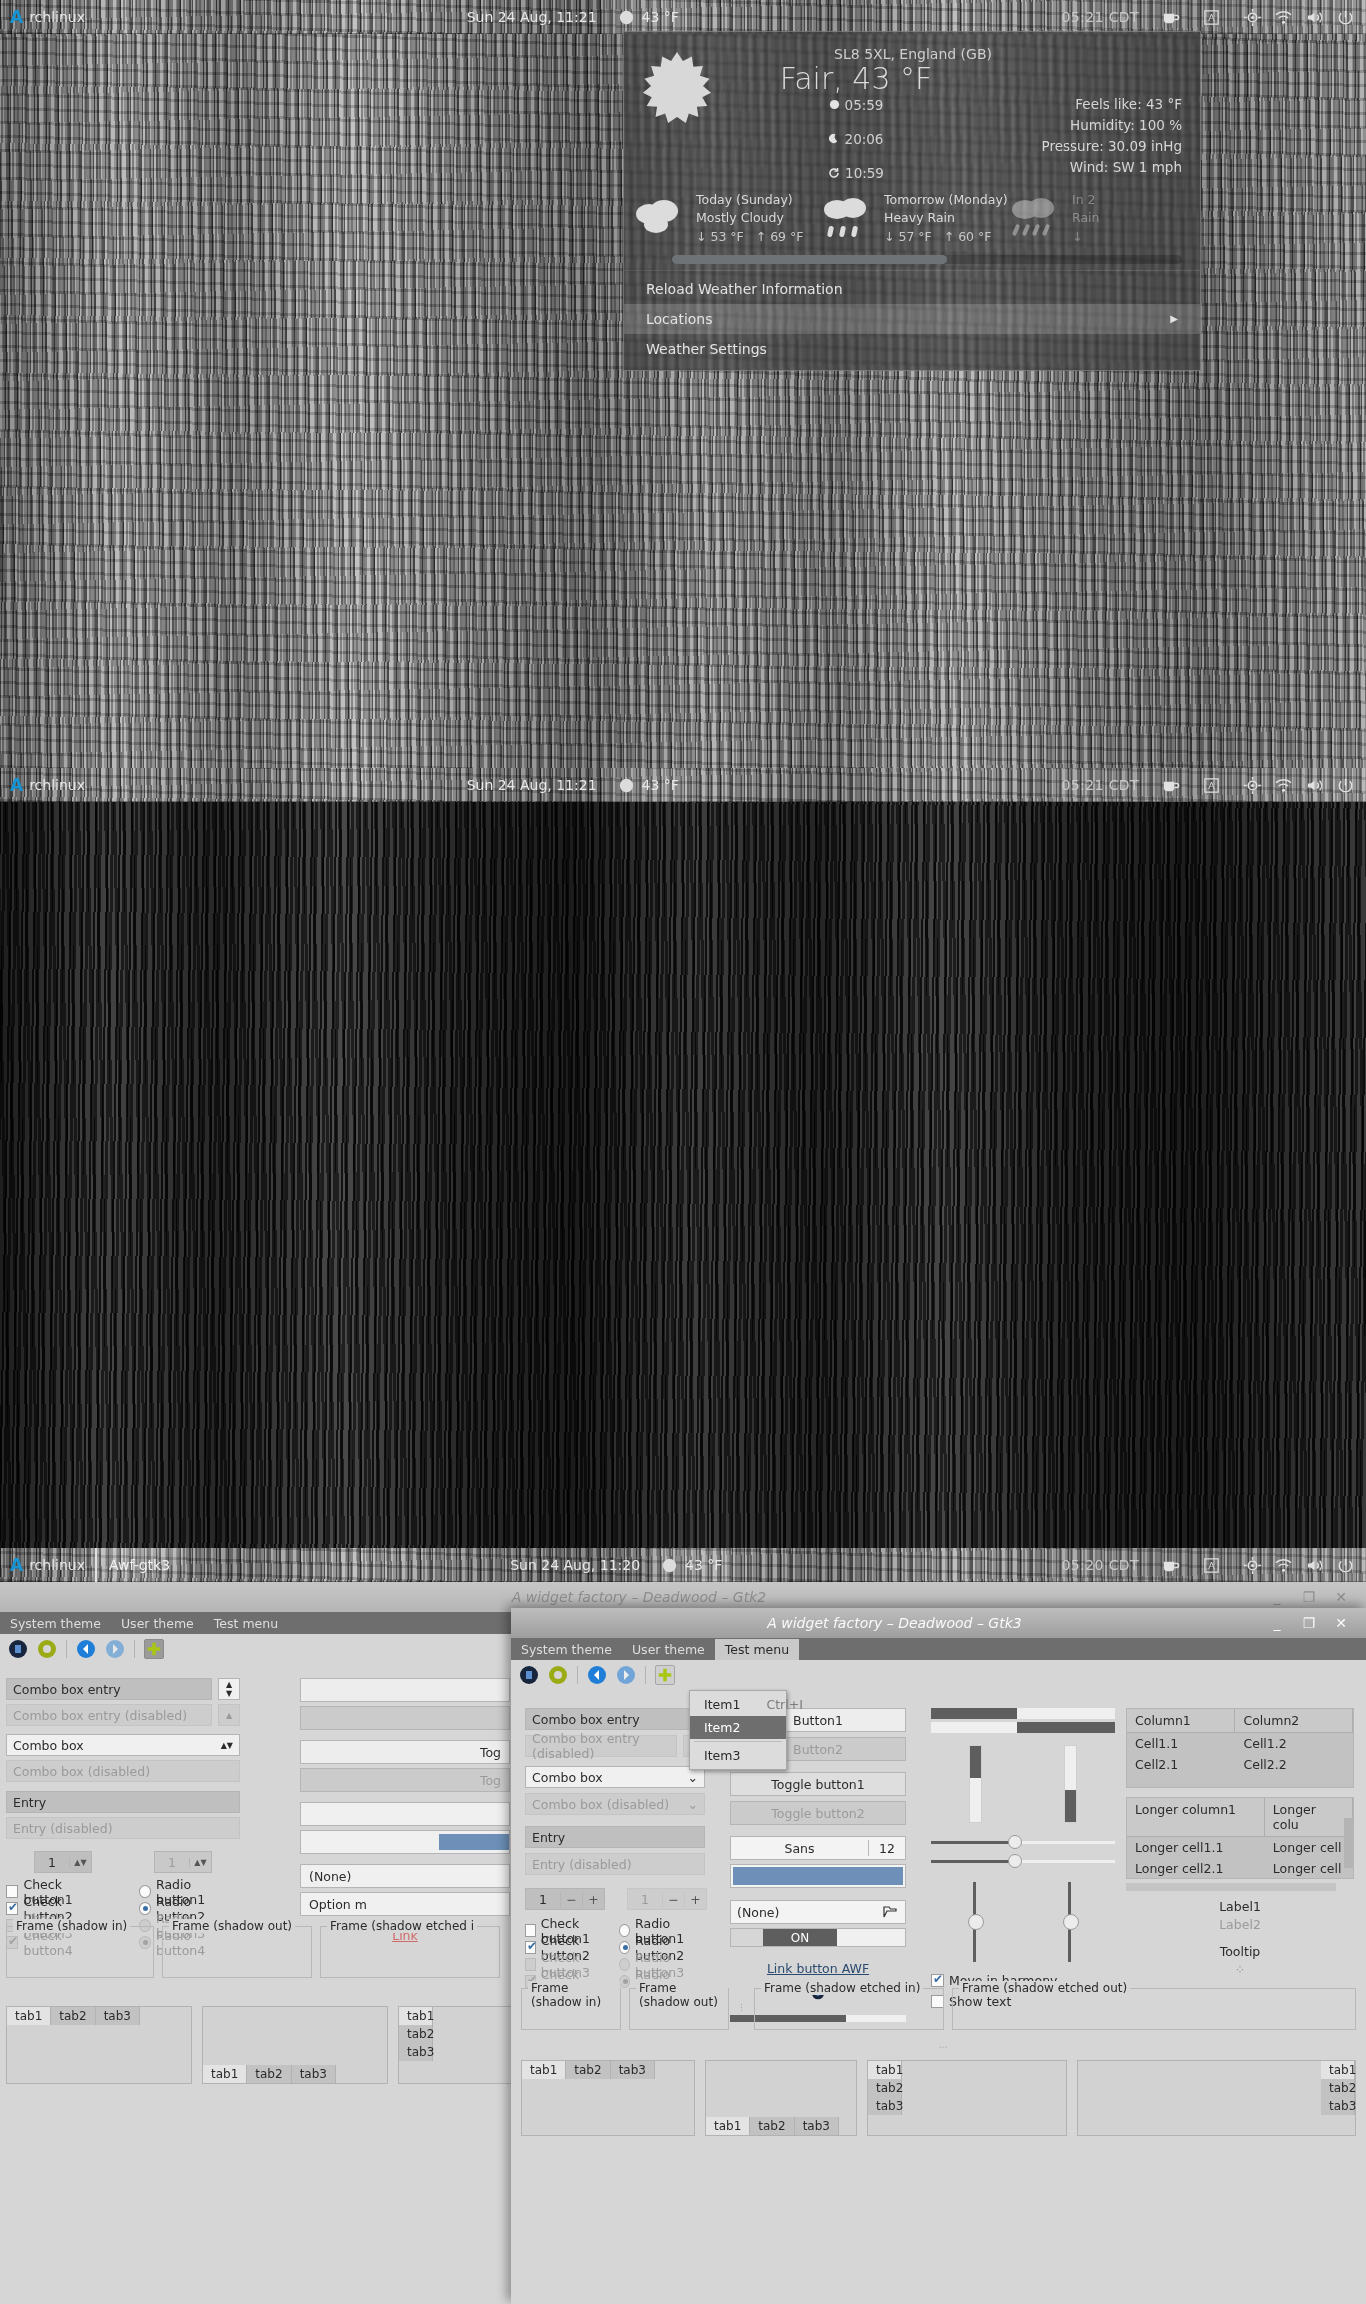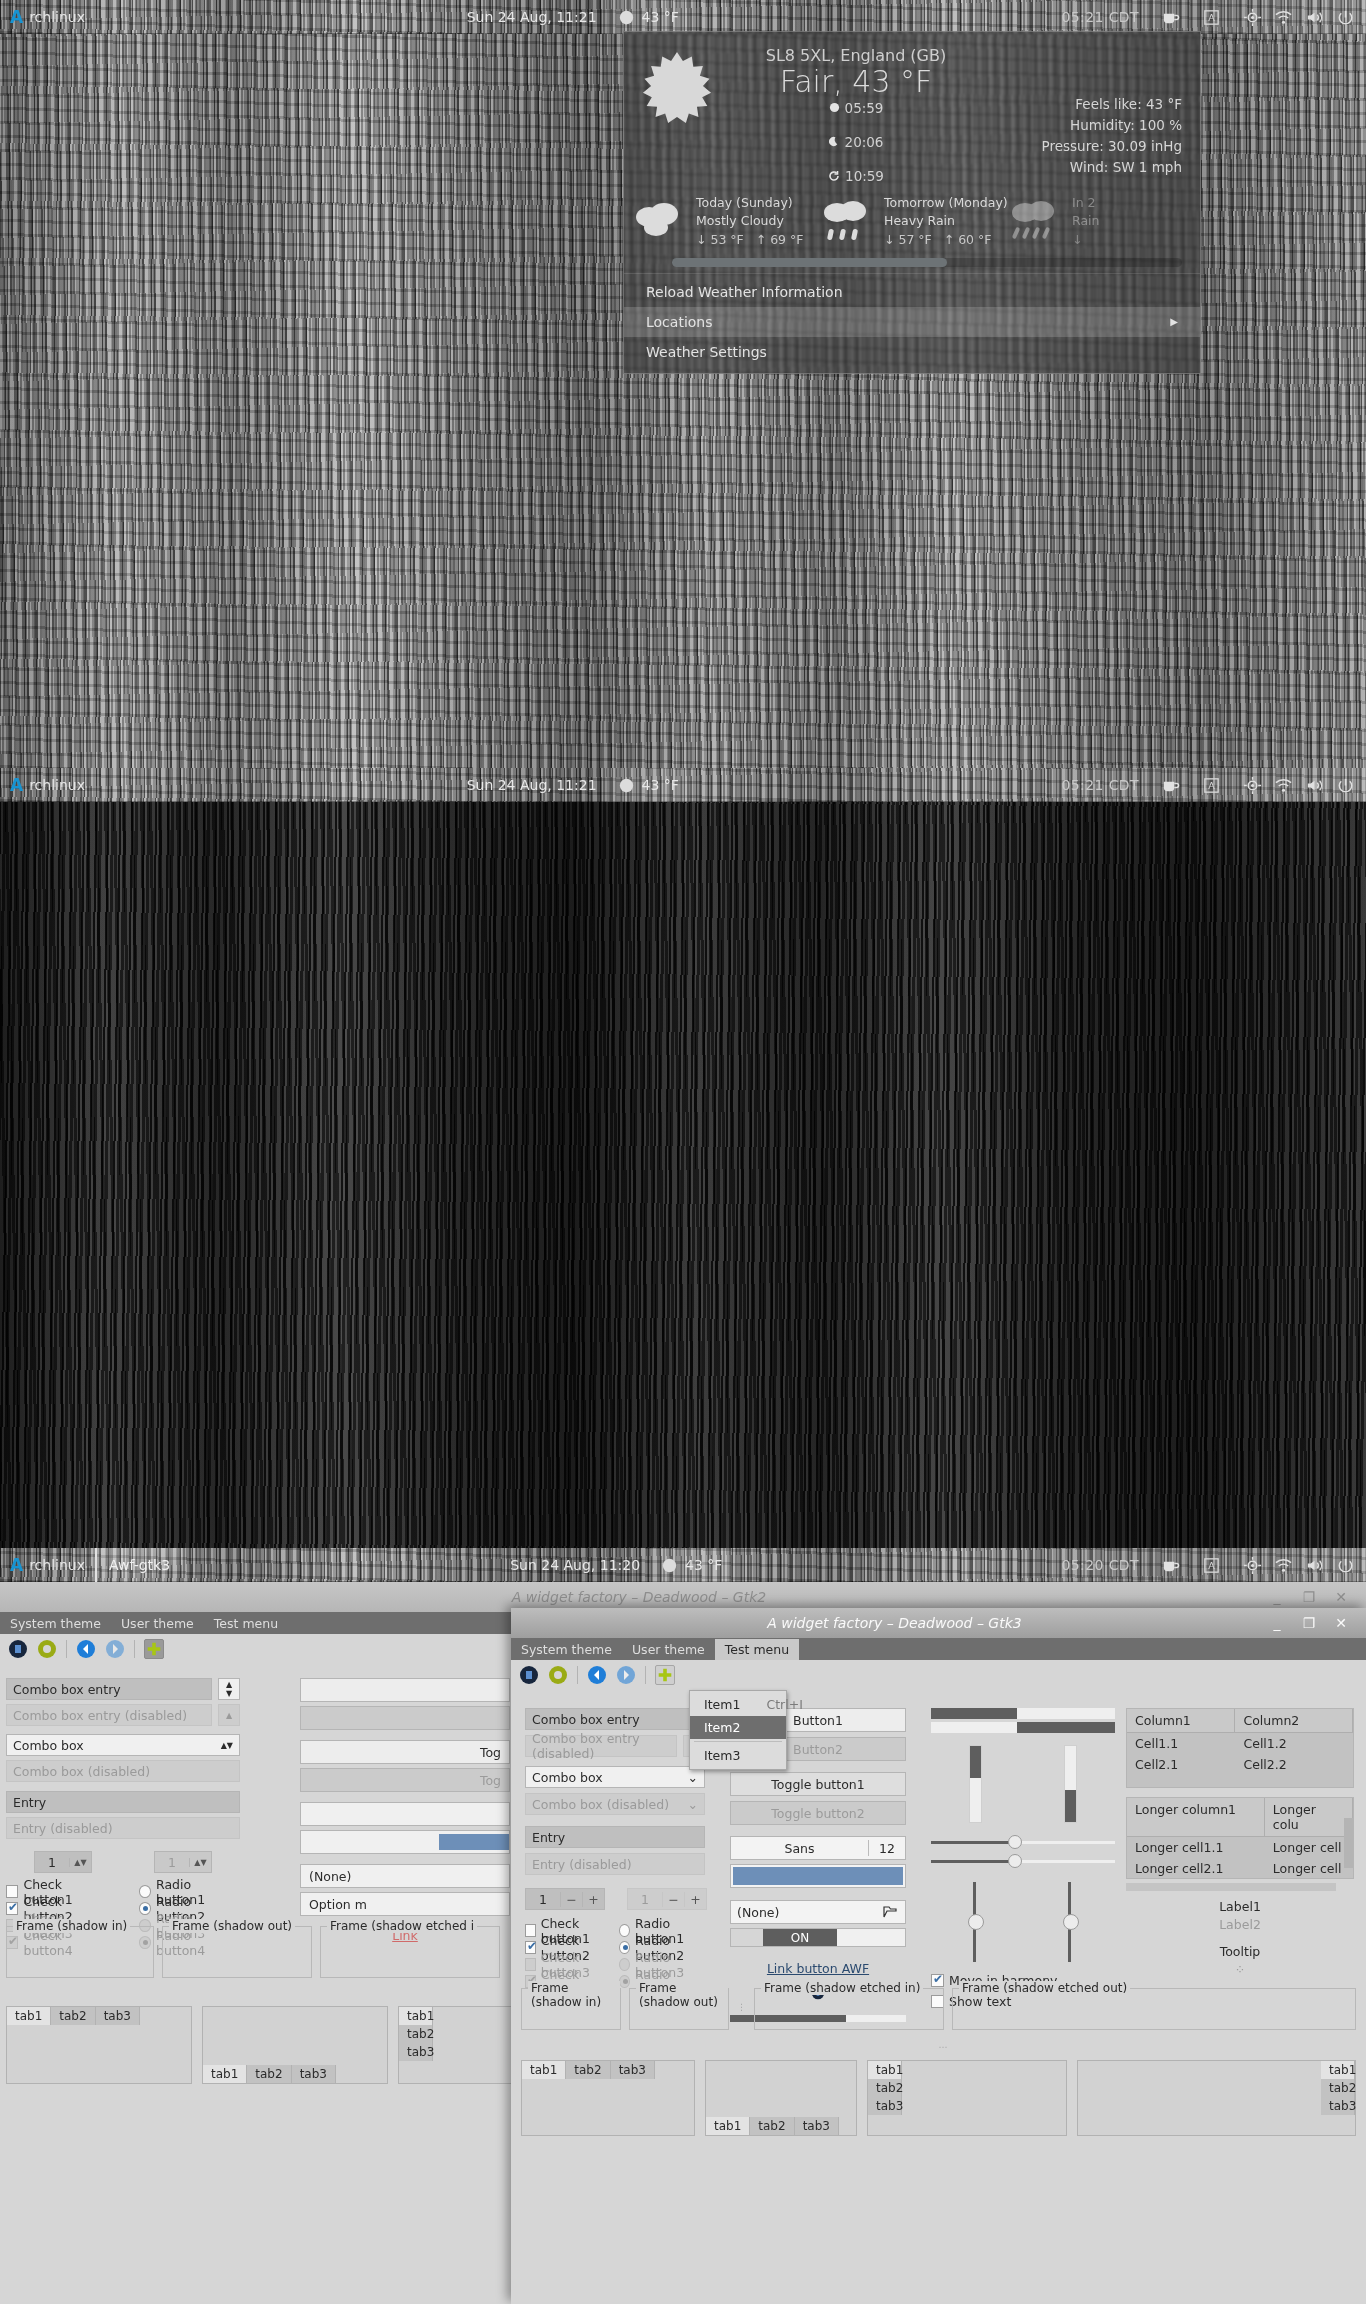--- a/index.html
+++ b/index.html
@@ -55,21 +55,21 @@
     background:rgba(58,58,58,.62); border:1px solid rgba(160,160,160,.5);
     color:#e6e6e6; backdrop-filter:blur(1px);
   }
   .w-top{ display:flex; padding:14px 18px 4px 10px; }
   .w-sun{ width:86px; height:86px; flex:0 0 86px; position:relative; }
   .sun-glyph{ position:absolute; inset:6px; background:#d8d8d8; border-radius:50%;
     box-shadow:0 0 0 0 transparent;
     clip-path:polygon(50% 0%,58% 12%,70% 6%,72% 20%,85% 19%,81% 32%,94% 36%,85% 46%,96% 55%,84% 61%,91% 73%,77% 74%,79% 88%,66% 83%,62% 96%,50% 88%,38% 96%,34% 83%,21% 88%,23% 74%,9% 73%,16% 61%,4% 55%,15% 46%,6% 36%,19% 32%,15% 19%,28% 20%,30% 6%,42% 12%);
   }
   .w-mid{ flex:1 1 auto; text-align:center; }
-  .w-loc{ font-size:16px; color:#cfcfcf; }
+  .w-loc{ font-size:14px; color:#cfcfcf;text-align:right; }
   .w-cond{ font-size:30px; color:#dcdcdc; line-height:1.15; font-weight:300; }
   .w-astro{ display:flex; gap:18px; justify-content:center; font-size:13.5px; color:#d2d2d2; align-items:center;flex-direction:column; }
   .w-astro span{ display:inline-flex; align-items:center; gap:5px;}
   .w-right{ width:190px; flex:0 0 190px; text-align:right; font-size:13.5px; line-height:1.55; color:#d6d6d6;margin-top:48px; }
   .w-days{ display:flex; padding:4px 6px 2px 6px; }
   .w-day{ flex:1 1 0; display:flex; align-items:center; gap:6px; padding:2px 4px; min-width:0; }
   .w-day.dim{ opacity:.45; }
   .w-dayicon{ width:56px; height:46px; flex:0 0 56px; position:relative; }
   .w-daytxt{ font-size:12.5px; line-height:1.5; color:#dadada; white-space:nowrap; }
   .w-hilo{ color:#c8c8c8; }

